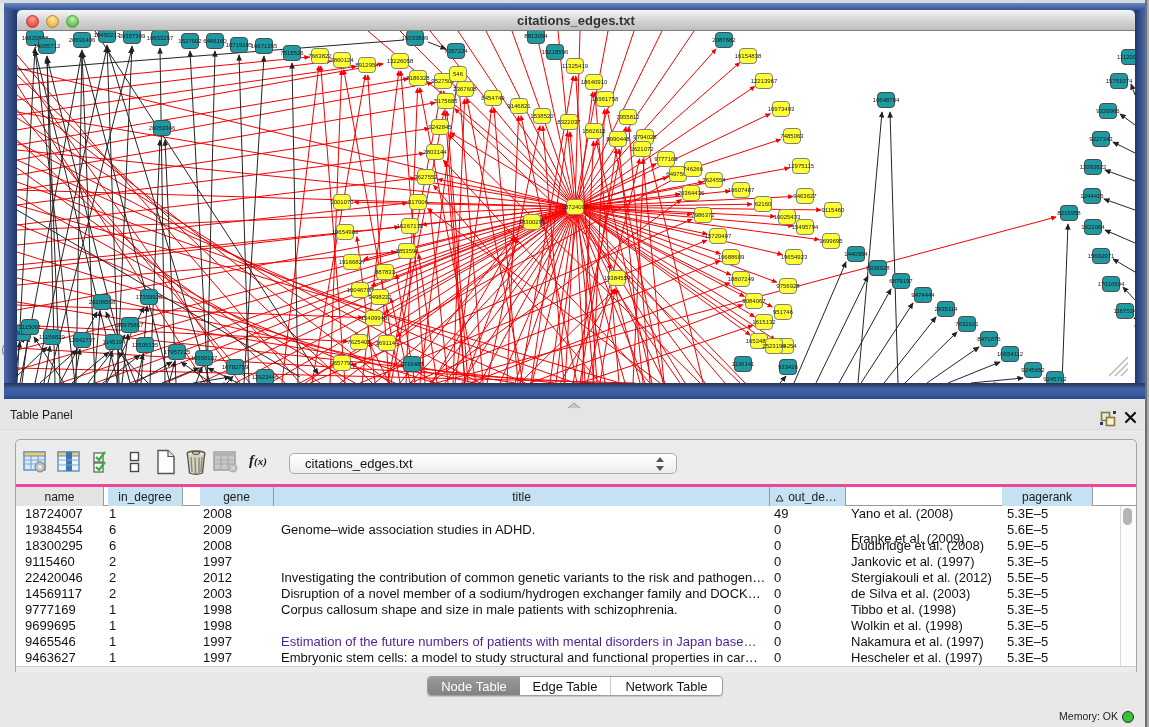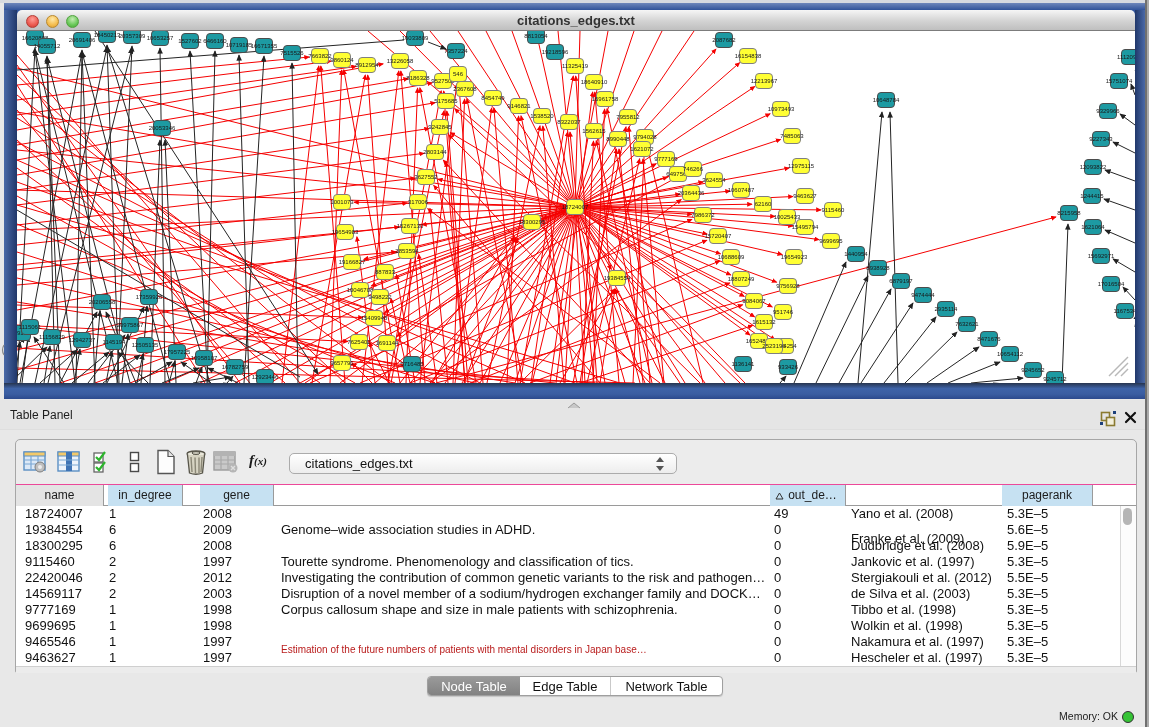--- a/index.html
+++ b/index.html
@@ -883,24 +883,25 @@
       <div class="abs" style="left:233px;top:12px;font-size:15px;font-style:italic;font-weight:bold;color:#1a1a1a;font-family:'Liberation Serif',serif">f<span style="font-size:11px">(x)</span></div>
 
     <div class="abs" style="left:273px;top:13px;width:388px;height:21px;border:1px solid #ababab;border-radius:5px;background:linear-gradient(#ffffff,#ededed);box-sizing:border-box">
       <div class="abs" style="left:15px;top:2px;font-size:13px;color:#111">citations_edges.txt</div>
       <svg class="abs" style="left:364px;top:3px" width="12" height="14" viewBox="0 0 12 14">
           <path d="M6 0 L10 5 L2 5 z" fill="#555"></path>
           <path d="M6 14 L10 9 L2 9 z" fill="#555"></path>
         </svg>
     </div>
 
-    <div class="abs" style="left:0;top:44px;width:1120px;height:22px;background:#fff;border-top:1px solid #ec4899;border-bottom:1px solid #9a9a9a;box-sizing:border-box">
+    <div class="abs" style="left:0;top:44px;width:1120px;height:22px;background:#fff;border-top:3px solid #ec4899;border-bottom:1px solid #9a9a9a;box-sizing:border-box">
         <div style="position:absolute;left:0px;top:0;width:88px;height:22px;background:#e4e4e4;border-right:1px solid #9a9a9a;box-sizing:border-box;text-align:center;line-height:21px;font-size:12px;color:#1c1c1c">name</div>
         <div style="position:absolute;left:92px;top:0;width:75px;height:22px;background:#c6e1f2;border-right:1px solid #9a9a9a;box-sizing:border-box;text-align:center;line-height:21px;font-size:12px;color:#1c1c1c">in_degree</div>
         <div style="position:absolute;left:184px;top:0;width:74px;height:22px;background:#c6e1f2;border-right:1px solid #9a9a9a;box-sizing:border-box;text-align:center;line-height:21px;font-size:12px;color:#1c1c1c">gene</div>
+        <div style="position:absolute;left:258px;top:0;width:496px;height:22px;background:#c6e1f2;border-right:1px solid #9a9a9a;box-sizing:border-box;text-align:center;line-height:21px;font-size:12px;color:#1c1c1c">title</div>
         <div style="position:absolute;left:754px;top:0;width:76px;height:22px;background:#c6e1f2;border-right:1px solid #9a9a9a;box-sizing:border-box;text-align:center;line-height:21px;font-size:12px;color:#1c1c1c;padding-left:10px"><svg style="position:absolute;left:5px;top:7px" width="9" height="8" viewBox="0 0 9 8">
             <path d="M4.5 1 L8 7 L1 7 Z" fill="none" stroke="#333" stroke-width="1"></path>
           </svg>out_de…</div>
         <div style="position:absolute;left:986px;top:0;width:91px;height:22px;background:#c6e1f2;border-right:1px solid #9a9a9a;box-sizing:border-box;text-align:center;line-height:21px;font-size:12px;color:#1c1c1c">pagerank</div>
       </div>
 
     <div class="abs" style="left:0;top:66px;width:1120px;height:160px;background:#fff">
         <div style="position:absolute;left:9px;top:0px;width:77px;height:16px;line-height:16px;font-size:13px;color:#111;white-space:nowrap;overflow:hidden;">18724007</div>
         <div style="position:absolute;left:93px;top:0px;width:89px;height:16px;line-height:16px;font-size:13px;color:#111;white-space:nowrap;overflow:hidden;">1</div>
         <div style="position:absolute;left:187px;top:0px;width:69px;height:16px;line-height:16px;font-size:13px;color:#111;white-space:nowrap;overflow:hidden;">2008</div>
@@ -916,21 +917,20 @@
         <div style="position:absolute;left:991px;top:16px;width:84px;height:16px;line-height:16px;font-size:13px;color:#111;white-space:nowrap;overflow:hidden;">5.6E–5</div>
         <div style="position:absolute;left:9px;top:32px;width:77px;height:16px;line-height:16px;font-size:13px;color:#111;white-space:nowrap;overflow:hidden;">18300295</div>
         <div style="position:absolute;left:93px;top:32px;width:89px;height:16px;line-height:16px;font-size:13px;color:#111;white-space:nowrap;overflow:hidden;">6</div>
         <div style="position:absolute;left:187px;top:32px;width:69px;height:16px;line-height:16px;font-size:13px;color:#111;white-space:nowrap;overflow:hidden;">2008</div>
         <div style="position:absolute;left:758px;top:32px;width:70px;height:16px;line-height:16px;font-size:13px;color:#111;white-space:nowrap;overflow:hidden;">0</div>
         <div style="position:absolute;left:835px;top:32px;width:149px;height:16px;line-height:16px;font-size:13px;color:#111;white-space:nowrap;overflow:hidden;">Dudbridge et al. (2008)</div>
         <div style="position:absolute;left:991px;top:32px;width:84px;height:16px;line-height:16px;font-size:13px;color:#111;white-space:nowrap;overflow:hidden;">5.9E–5</div>
         <div style="position:absolute;left:9px;top:48px;width:77px;height:16px;line-height:16px;font-size:13px;color:#111;white-space:nowrap;overflow:hidden;">9115460</div>
         <div style="position:absolute;left:93px;top:48px;width:89px;height:16px;line-height:16px;font-size:13px;color:#111;white-space:nowrap;overflow:hidden;">2</div>
         <div style="position:absolute;left:187px;top:48px;width:69px;height:16px;line-height:16px;font-size:13px;color:#111;white-space:nowrap;overflow:hidden;">1997</div>
-        <div style="position:absolute;left:265px;top:48px;width:487px;height:16px;line-height:16px;font-size:13px;color:#111;white-space:nowrap;overflow:hidden;">Tourette syndrome. Phenomenology and classification of tics.</div>
         <div style="position:absolute;left:758px;top:48px;width:70px;height:16px;line-height:16px;font-size:13px;color:#111;white-space:nowrap;overflow:hidden;">0</div>
         <div style="position:absolute;left:835px;top:48px;width:149px;height:16px;line-height:16px;font-size:13px;color:#111;white-space:nowrap;overflow:hidden;">Jankovic et al. (1997)</div>
         <div style="position:absolute;left:991px;top:48px;width:84px;height:16px;line-height:16px;font-size:13px;color:#111;white-space:nowrap;overflow:hidden;">5.3E–5</div>
         <div style="position:absolute;left:9px;top:64px;width:77px;height:16px;line-height:16px;font-size:13px;color:#111;white-space:nowrap;overflow:hidden;">22420046</div>
         <div style="position:absolute;left:93px;top:64px;width:89px;height:16px;line-height:16px;font-size:13px;color:#111;white-space:nowrap;overflow:hidden;">2</div>
         <div style="position:absolute;left:187px;top:64px;width:69px;height:16px;line-height:16px;font-size:13px;color:#111;white-space:nowrap;overflow:hidden;">2012</div>
         <div style="position:absolute;left:265px;top:64px;width:487px;height:16px;line-height:16px;font-size:13px;color:#111;white-space:nowrap;overflow:hidden;">Investigating the contribution of common genetic variants to the risk and pathogen…</div>
         <div style="position:absolute;left:758px;top:64px;width:70px;height:16px;line-height:16px;font-size:13px;color:#111;white-space:nowrap;overflow:hidden;">0</div>
         <div style="position:absolute;left:835px;top:64px;width:149px;height:16px;line-height:16px;font-size:13px;color:#111;white-space:nowrap;overflow:hidden;">Stergiakouli et al. (2012)</div>
         <div style="position:absolute;left:991px;top:64px;width:84px;height:16px;line-height:16px;font-size:13px;color:#111;white-space:nowrap;overflow:hidden;">5.5E–5</div>
@@ -950,27 +950,28 @@
         <div style="position:absolute;left:991px;top:96px;width:84px;height:16px;line-height:16px;font-size:13px;color:#111;white-space:nowrap;overflow:hidden;">5.3E–5</div>
         <div style="position:absolute;left:9px;top:112px;width:77px;height:16px;line-height:16px;font-size:13px;color:#111;white-space:nowrap;overflow:hidden;">9699695</div>
         <div style="position:absolute;left:93px;top:112px;width:89px;height:16px;line-height:16px;font-size:13px;color:#111;white-space:nowrap;overflow:hidden;">1</div>
         <div style="position:absolute;left:187px;top:112px;width:69px;height:16px;line-height:16px;font-size:13px;color:#111;white-space:nowrap;overflow:hidden;">1998</div>
         <div style="position:absolute;left:758px;top:112px;width:70px;height:16px;line-height:16px;font-size:13px;color:#111;white-space:nowrap;overflow:hidden;">0</div>
         <div style="position:absolute;left:835px;top:112px;width:149px;height:16px;line-height:16px;font-size:13px;color:#111;white-space:nowrap;overflow:hidden;">Wolkin et al. (1998)</div>
         <div style="position:absolute;left:991px;top:112px;width:84px;height:16px;line-height:16px;font-size:13px;color:#111;white-space:nowrap;overflow:hidden;">5.3E–5</div>
         <div style="position:absolute;left:9px;top:128px;width:77px;height:16px;line-height:16px;font-size:13px;color:#111;white-space:nowrap;overflow:hidden;">9465546</div>
         <div style="position:absolute;left:93px;top:128px;width:89px;height:16px;line-height:16px;font-size:13px;color:#111;white-space:nowrap;overflow:hidden;">1</div>
         <div style="position:absolute;left:187px;top:128px;width:69px;height:16px;line-height:16px;font-size:13px;color:#111;white-space:nowrap;overflow:hidden;">1997</div>
-        <div style="position:absolute;left:265px;top:128px;width:487px;height:16px;line-height:16px;font-size:10px;color:#b91c1c;white-space:nowrap;overflow:hidden;margin-top:8px;">Estimation of the future numbers of patients with mental disorders in Japan base…</div>
+        <div style="position:absolute;left:265px;top:128px;width:487px;height:16px;line-height:16px;font-size:13px;color:#4c1d95;white-space:nowrap;overflow:hidden;">Estimation of the future numbers of patients with mental disorders in Japan base…</div>
         <div style="position:absolute;left:758px;top:128px;width:70px;height:16px;line-height:16px;font-size:13px;color:#111;white-space:nowrap;overflow:hidden;">0</div>
         <div style="position:absolute;left:835px;top:128px;width:149px;height:16px;line-height:16px;font-size:13px;color:#111;white-space:nowrap;overflow:hidden;">Nakamura et al. (1997)</div>
         <div style="position:absolute;left:991px;top:128px;width:84px;height:16px;line-height:16px;font-size:13px;color:#111;white-space:nowrap;overflow:hidden;">5.3E–5</div>
         <div style="position:absolute;left:9px;top:144px;width:77px;height:16px;line-height:16px;font-size:13px;color:#111;white-space:nowrap;overflow:hidden;">9463627</div>
         <div style="position:absolute;left:93px;top:144px;width:89px;height:16px;line-height:16px;font-size:13px;color:#111;white-space:nowrap;overflow:hidden;">1</div>
         <div style="position:absolute;left:187px;top:144px;width:69px;height:16px;line-height:16px;font-size:13px;color:#111;white-space:nowrap;overflow:hidden;">1997</div>
+        <div style="position:absolute;left:265px;top:144px;width:487px;height:16px;line-height:16px;font-size:13px;color:#111;white-space:nowrap;overflow:hidden;">Embryonic stem cells: a model to study structural and functional properties in car…</div>
         <div style="position:absolute;left:758px;top:144px;width:70px;height:16px;line-height:16px;font-size:13px;color:#111;white-space:nowrap;overflow:hidden;">0</div>
         <div style="position:absolute;left:835px;top:144px;width:149px;height:16px;line-height:16px;font-size:13px;color:#111;white-space:nowrap;overflow:hidden;">Hescheler et al. (1997)</div>
         <div style="position:absolute;left:991px;top:144px;width:84px;height:16px;line-height:16px;font-size:13px;color:#111;white-space:nowrap;overflow:hidden;">5.3E–5</div>
       </div>
 
     <div class="abs" style="left:1104px;top:66px;width:15px;height:160px;background:#fcfcfc;border-left:1px solid #d8d8d8">
       <div class="abs" style="left:2px;top:2px;width:9px;height:17px;border-radius:5px;background:#b5b5b5"></div>
     </div>
     <div class="abs" style="left:0;top:226px;width:1120px;height:6px;background:#ececec;border-top:1px solid #cfcfcf"></div>
   </div>

